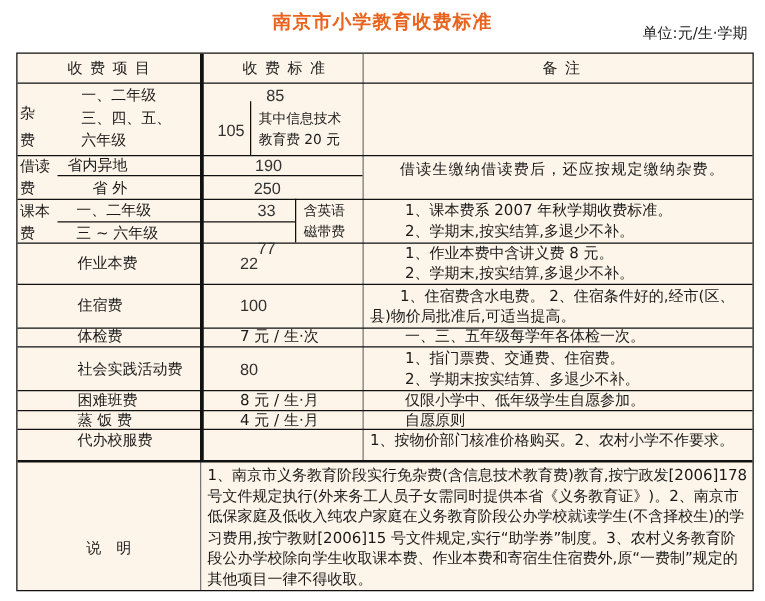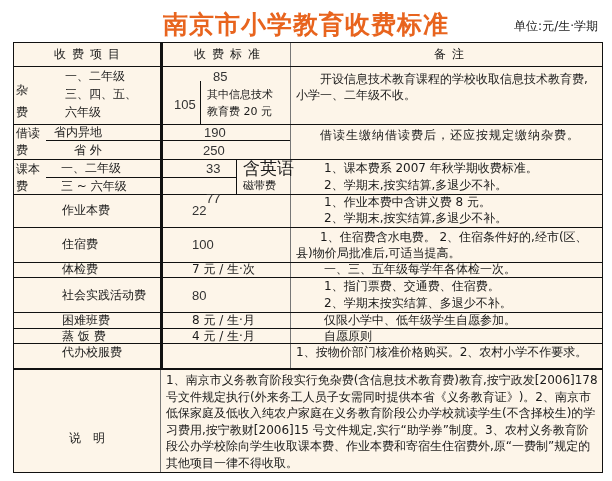--- a/index.html
+++ b/index.html
@@ -1,17 +1,17 @@
 <!DOCTYPE html>
 <html><head>
 <meta charset="utf-8">
 <style>
   html,body{margin:0;padding:0;background:#ffffff;}
   body{width:612px;height:481px;position:relative;overflow:hidden;font-family:"DejaVu Sans",sans-serif;color:#1a1a1a;}
-  .title{position:absolute;left:0;top:8px;width:612px;text-align:center;font-size:25px;font-weight:bold;color:#e8641e;letter-spacing:1px;}
+  .title{position:absolute;left:0;top:8px;width:612px;text-align:center;font-size:15px;font-weight:bold;color:#e8641e;letter-spacing:1px;}
   .unit{position:absolute;right:14px;top:18px;font-size:12px;color:#222;}
   .table{position:absolute;left:13px;top:42px;width:590px;height:431px;background:#fdf5e9;border:1.5px solid #111;box-sizing:border-box;}
   .hline{position:absolute;height:0;border-top:1px solid #111;}
   .hline.thick{border-top:2px solid #111;}
   .vline{position:absolute;width:0;border-left:1px solid #111;}
   .vline.thick{border-left:3px solid #111;}
   .vline.gray{border-left:1px solid #777;}
   .t{position:absolute;font-size:12px;line-height:15px;white-space:nowrap;}
   .hdr{font-size:12px;letter-spacing:6px;}
   .rem{position:absolute;font-size:12px;line-height:16px;white-space:normal;}
@@ -51,37 +51,36 @@
   <div class="t hdr" style="left:420px;top:4px;text-align:center;">备注</div>
 
   <div class="t" style="left:2px;top:36px;width:14px;white-space:normal;line-height:22px;">杂费</div>
   <div class="t" style="left:51px;top:26px;">一、二年级</div>
   <div class="t" style="left:51px;top:44px;">三、四、五、</div>
   <div class="t" style="left:51px;top:62px;">六年级</div>
   <div class="t num" style="left:199px;top:26px;">85</div>
   <div class="t num" style="left:160px;top:54px;">105</div>
   <div class="t" style="left:193px;top:44px;font-size:11px;">其中信息技术</div>
   <div class="t" style="left:193px;top:61px;font-size:11px;">教育费 20 元</div>
-  <div class="rem" style="left:282px;top:28px;width:300px;text-indent:24px;">开设信息技术教育课程的学校收取信息技术教育费,小学一、二年级不收。</div>
 
   <div class="t" style="left:2px;top:83px;">借读</div>
   <div class="t" style="left:2px;top:100px;">费</div>
   <div class="t" style="left:40px;top:82px;">省内异地</div>
   <div class="t" style="left:40px;top:100px;margin-left:20px;">省 外</div>
   <div class="t num" style="left:190px;top:82px;">190</div>
   <div class="t num" style="left:189px;top:100px;">250</div>
   <div class="rem" style="left:282px;top:84px;width:300px;text-indent:24px;letter-spacing:1px;">借读生缴纳借读费后，还应按规定缴纳杂费。</div>
 
   <div class="t" style="left:2px;top:119px;">课本</div>
   <div class="t" style="left:2px;top:136px;">费</div>
   <div class="t" style="left:47px;top:118px;">一、二年级</div>
   <div class="t" style="left:47px;top:136px;">三 ~ 六年级</div>
   <div class="t num" style="left:192px;top:118px;">33</div>
   <div class="t num" style="left:192px;top:136px;margin-top:12px;">77</div>
-  <div class="t" style="left:229px;top:118px;font-size:17px;">含英语</div>
+  <div class="t" style="left:229px;top:118px;font-size:11px;">含英语</div>
   <div class="t" style="left:229px;top:135px;font-size:11px;">磁带费</div>
   <div class="t" style="left:310px;top:118px;">1、课本费系 2007 年秋学期收费标准。</div>
   <div class="t" style="left:310px;top:135px;">2、学期末,按实结算,多退少不补。</div>
 
   <div class="t" style="left:48px;top:160px;">作业本费</div>
   <div class="t num" style="left:178px;top:160px;">22</div>
   <div class="t" style="left:310px;top:152px;">1、作业本费中含讲义费 8 元。</div>
   <div class="t" style="left:310px;top:168px;">2、学期末,按实结算,多退少不补。</div>
 
   <div class="t" style="left:48px;top:194px;">住宿费</div>

